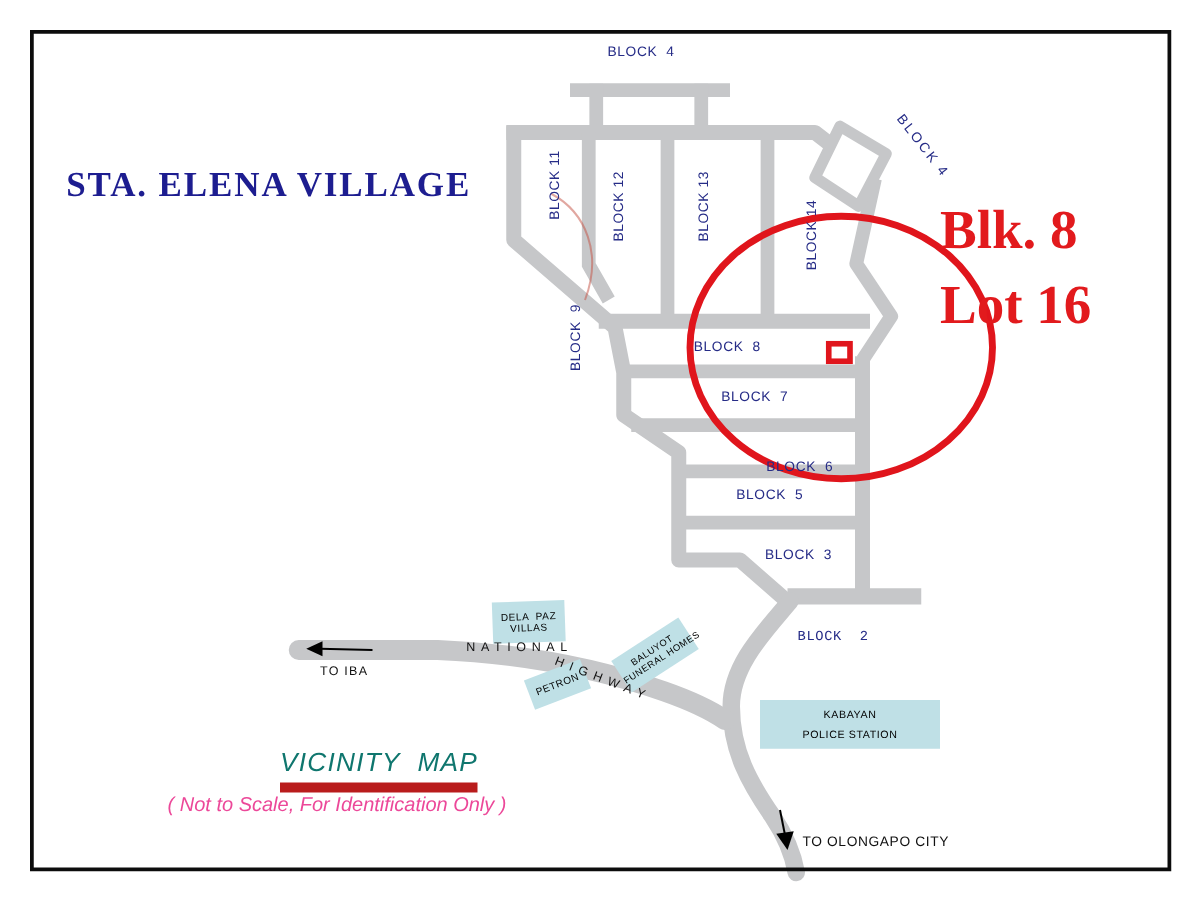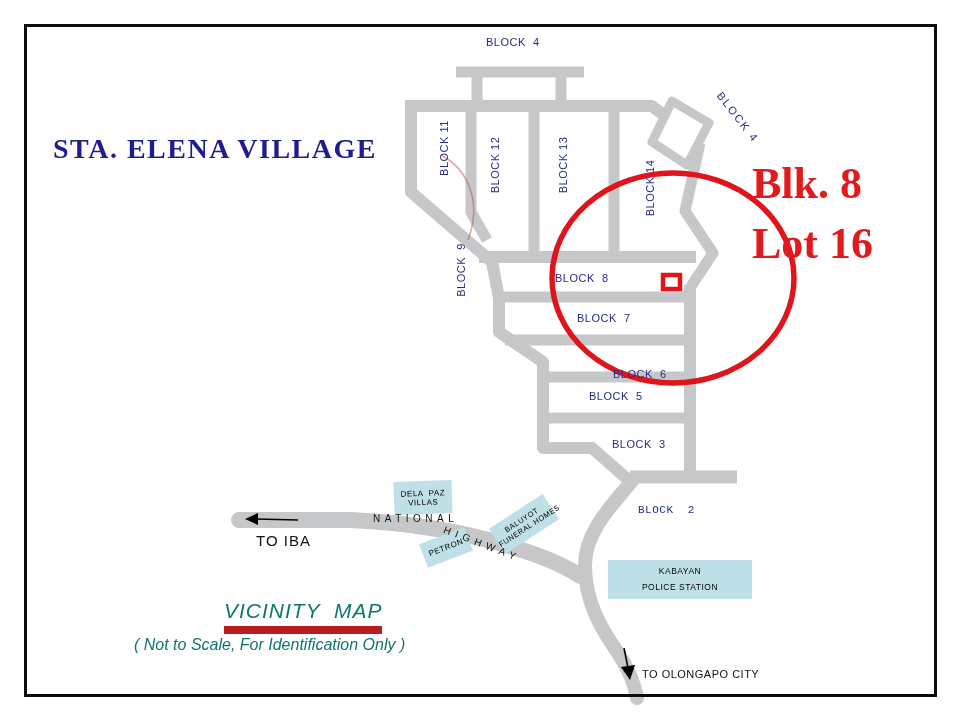--- a/index.html
+++ b/index.html
@@ -13,21 +13,21 @@
          color:#1d1d90;letter-spacing:1.5px;white-space:pre;}
   .hl{font-weight:bold;font-size:44px;color:#e21a1d;line-height:60px;white-space:pre;}
   .blk{font-size:11px;color:#262c87;letter-spacing:0.5px;white-space:pre;}
   .rot{width:70px;text-align:center;}
   .lm{background:#bfe0e6;color:#000;text-align:center;display:flex;
       flex-direction:column;justify-content:center;letter-spacing:0.5px;}
   .lm div{white-space:pre;}
   .roadtxt{color:#111;white-space:pre;}
   .vmap{font-style:italic;font-size:21px;color:#0f766e;letter-spacing:1px;
         border-bottom:8px solid #b91c1c;padding-bottom:3px;white-space:pre;}
-  .note{font-style:italic;font-size:16px;color:#0f766e;white-space:pre;}
+  .note{font-style:italic;font-size:16px;color:#ec4899;white-space:pre;}
 </style>
 </head>
 <body>
 
 <div id="stage">
 
   <svg width="960" height="720" viewBox="0 0 960 720">
 
     <g stroke="#c6c7c9" fill="none">
       <path d="M456 72 H584" stroke-width="11"></path>
@@ -100,19 +100,19 @@
   <div class="abs lm" style="left:422px;top:535px;width:48px;height:25px;font-size:8px;transform:rotate(-21deg);">
     <div>PETRON</div>
   </div>
   <div class="abs lm" style="left:608px;top:560px;width:144px;height:39px;font-size:8.5px;line-height:1.8;">
     <div>KABAYAN</div>
     <div>POLICE STATION</div>
   </div>
 
   <div class="abs roadtxt" style="left:349px;top:513px;font-size:10px;letter-spacing:4.5px;padding-left:24px;">NATIONAL</div>
   <div class="abs roadtxt" style="left:446px;top:524px;font-size:10px;letter-spacing:5px;transform:rotate(21deg);transform-origin:left top;">HIGHWAY</div>
-  <div class="abs roadtxt" style="left:256px;top:532px;font-size:15px;letter-spacing:1px;">TO IBA</div>
+  <div class="abs roadtxt" style="left:256px;top:532px;font-size:10px;letter-spacing:1px;">TO IBA</div>
   <div class="abs roadtxt" style="left:642px;top:668px;font-size:11px;letter-spacing:0.5px;">TO OLONGAPO CITY</div>
 
   <div class="abs vmap" style="left:224px;top:599px;">VICINITY  MAP</div>
   <div class="abs note" style="left:134px;top:636px;">( Not to Scale, For Identification Only )</div>
 
 </div>
 
 </body></html>

